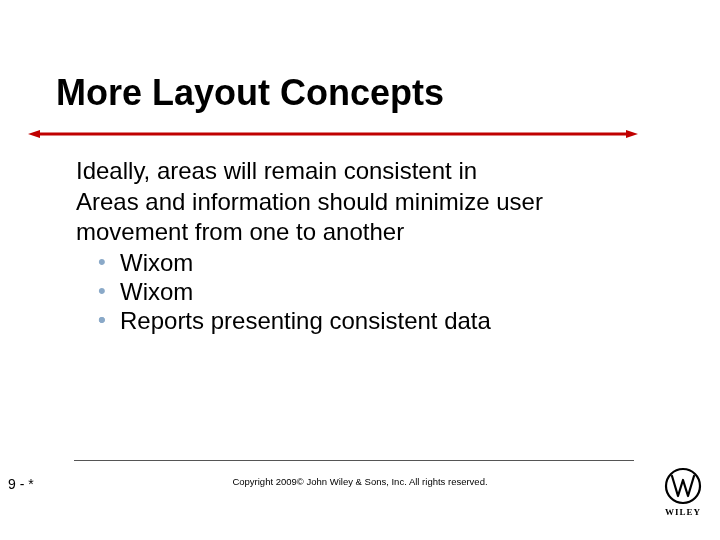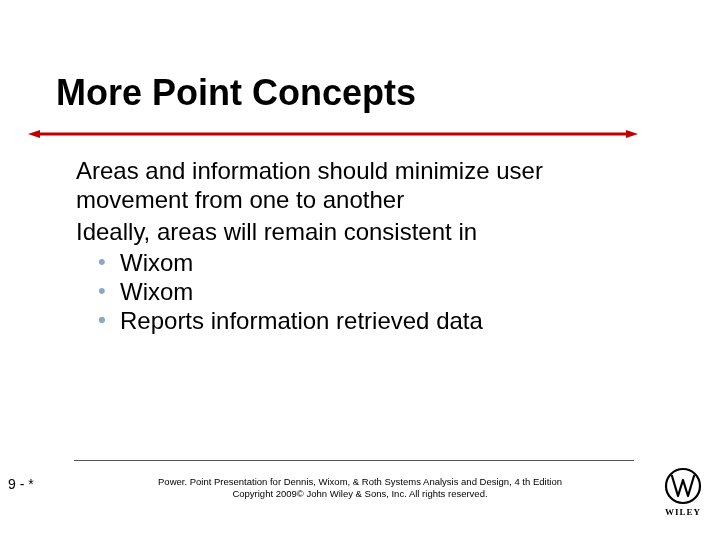--- a/index.html
+++ b/index.html
@@ -95,45 +95,44 @@
     bottom: 22px;
     width: 50px;
     height: 52px;
   }
 </style>
 </head>
 <body>
 
 <div class="slide">
 
-  <div class="title">More Point Concepts</div>
+  <div class="title">More Layout Concepts</div>
 
   <div class="rule">
     <svg width="610" height="12" viewBox="0 0 610 12">
       <line x1="8" y1="6" x2="602" y2="6" stroke="#c00000" stroke-width="3"></line>
       <polygon points="0,6 12,2 12,10" fill="#c00000"></polygon>
       <polygon points="610,6 598,2 598,10" fill="#c00000"></polygon>
     </svg>
   </div>
 
   <div class="body">
+    <p class="para">Ideally, areas will remain consistent in</p>
     <p class="para">Areas and information should minimize user movement from one to another</p>
-    <p class="para">Ideally, areas will remain consistent in</p>
     <ul class="sublist">
       <li><span class="bullet">•</span><span>Wixom</span></li>
       <li><span class="bullet">•</span><span>Wixom</span></li>
       <li><span class="bullet">•</span></li>
-      <li><span class="bullet">•</span><span>Reports information retrieved data</span></li>
+      <li><span class="bullet">•</span><span>Reports presenting consistent data</span></li>
     </ul>
   </div>
 
   <div class="footer-line"></div>
 
   <div class="footer-text">
-    <div>Power. Point Presentation for Dennis, Wixom, &amp; Roth Systems Analysis and Design, 4 th Edition</div>
     <div>Copyright 2009© John Wiley &amp; Sons, Inc.  All rights reserved.</div>
   </div>
 
   <div class="page-num">9 - *</div>
 
   <div class="logo">
     <svg width="50" height="52" viewBox="0 0 50 52">
       <circle cx="25" cy="20" r="17" fill="none" stroke="#000" stroke-width="2.2"></circle>
       <path d="M14 10 L20 30 L25 14 L30 30 L36 10" fill="none" stroke="#000" stroke-width="2.2" stroke-linejoin="round" stroke-linecap="round"></path>
       <text x="25" y="49" font-family="Georgia, 'Times New Roman', serif" font-size="9" font-weight="600" text-anchor="middle" letter-spacing="1">WILEY</text>

